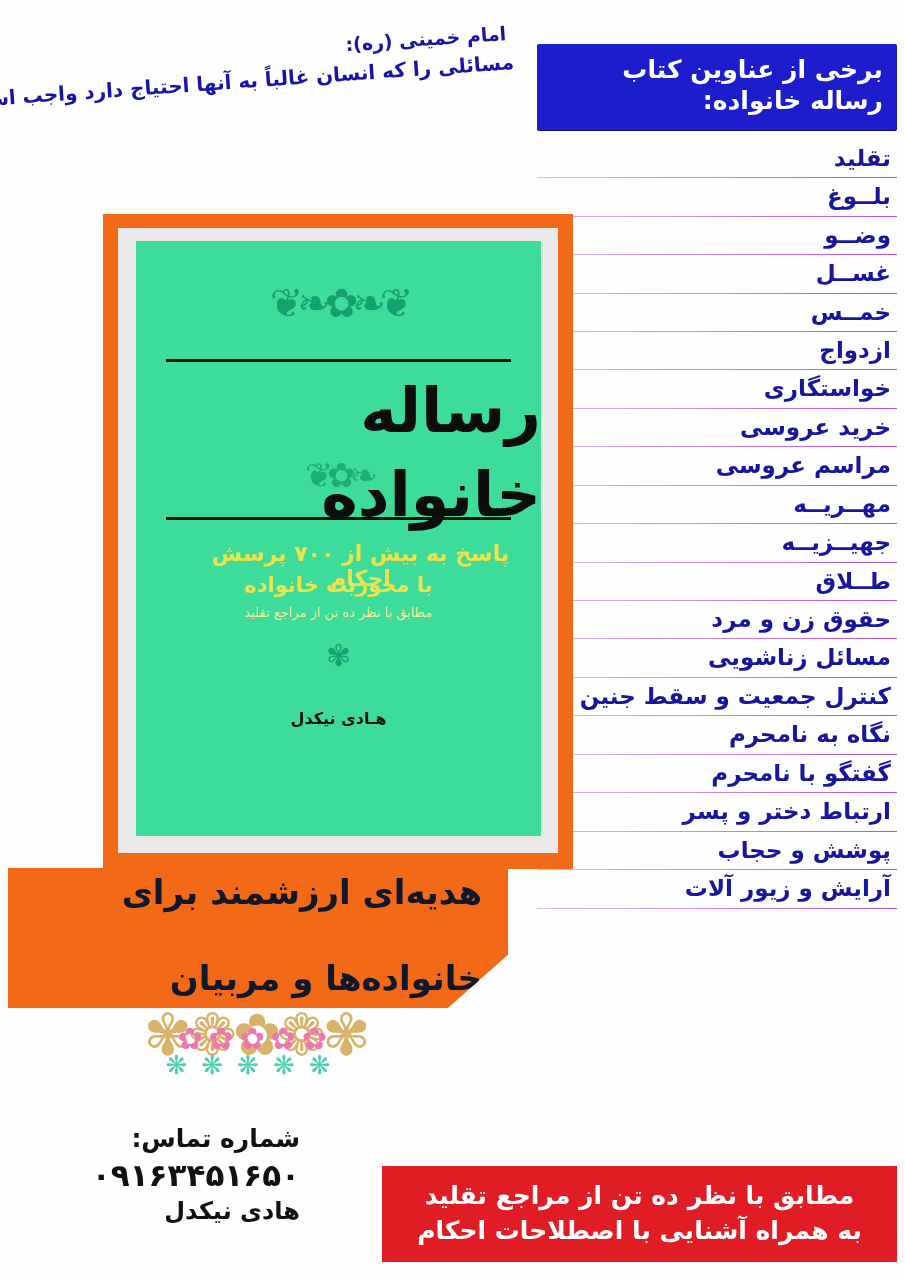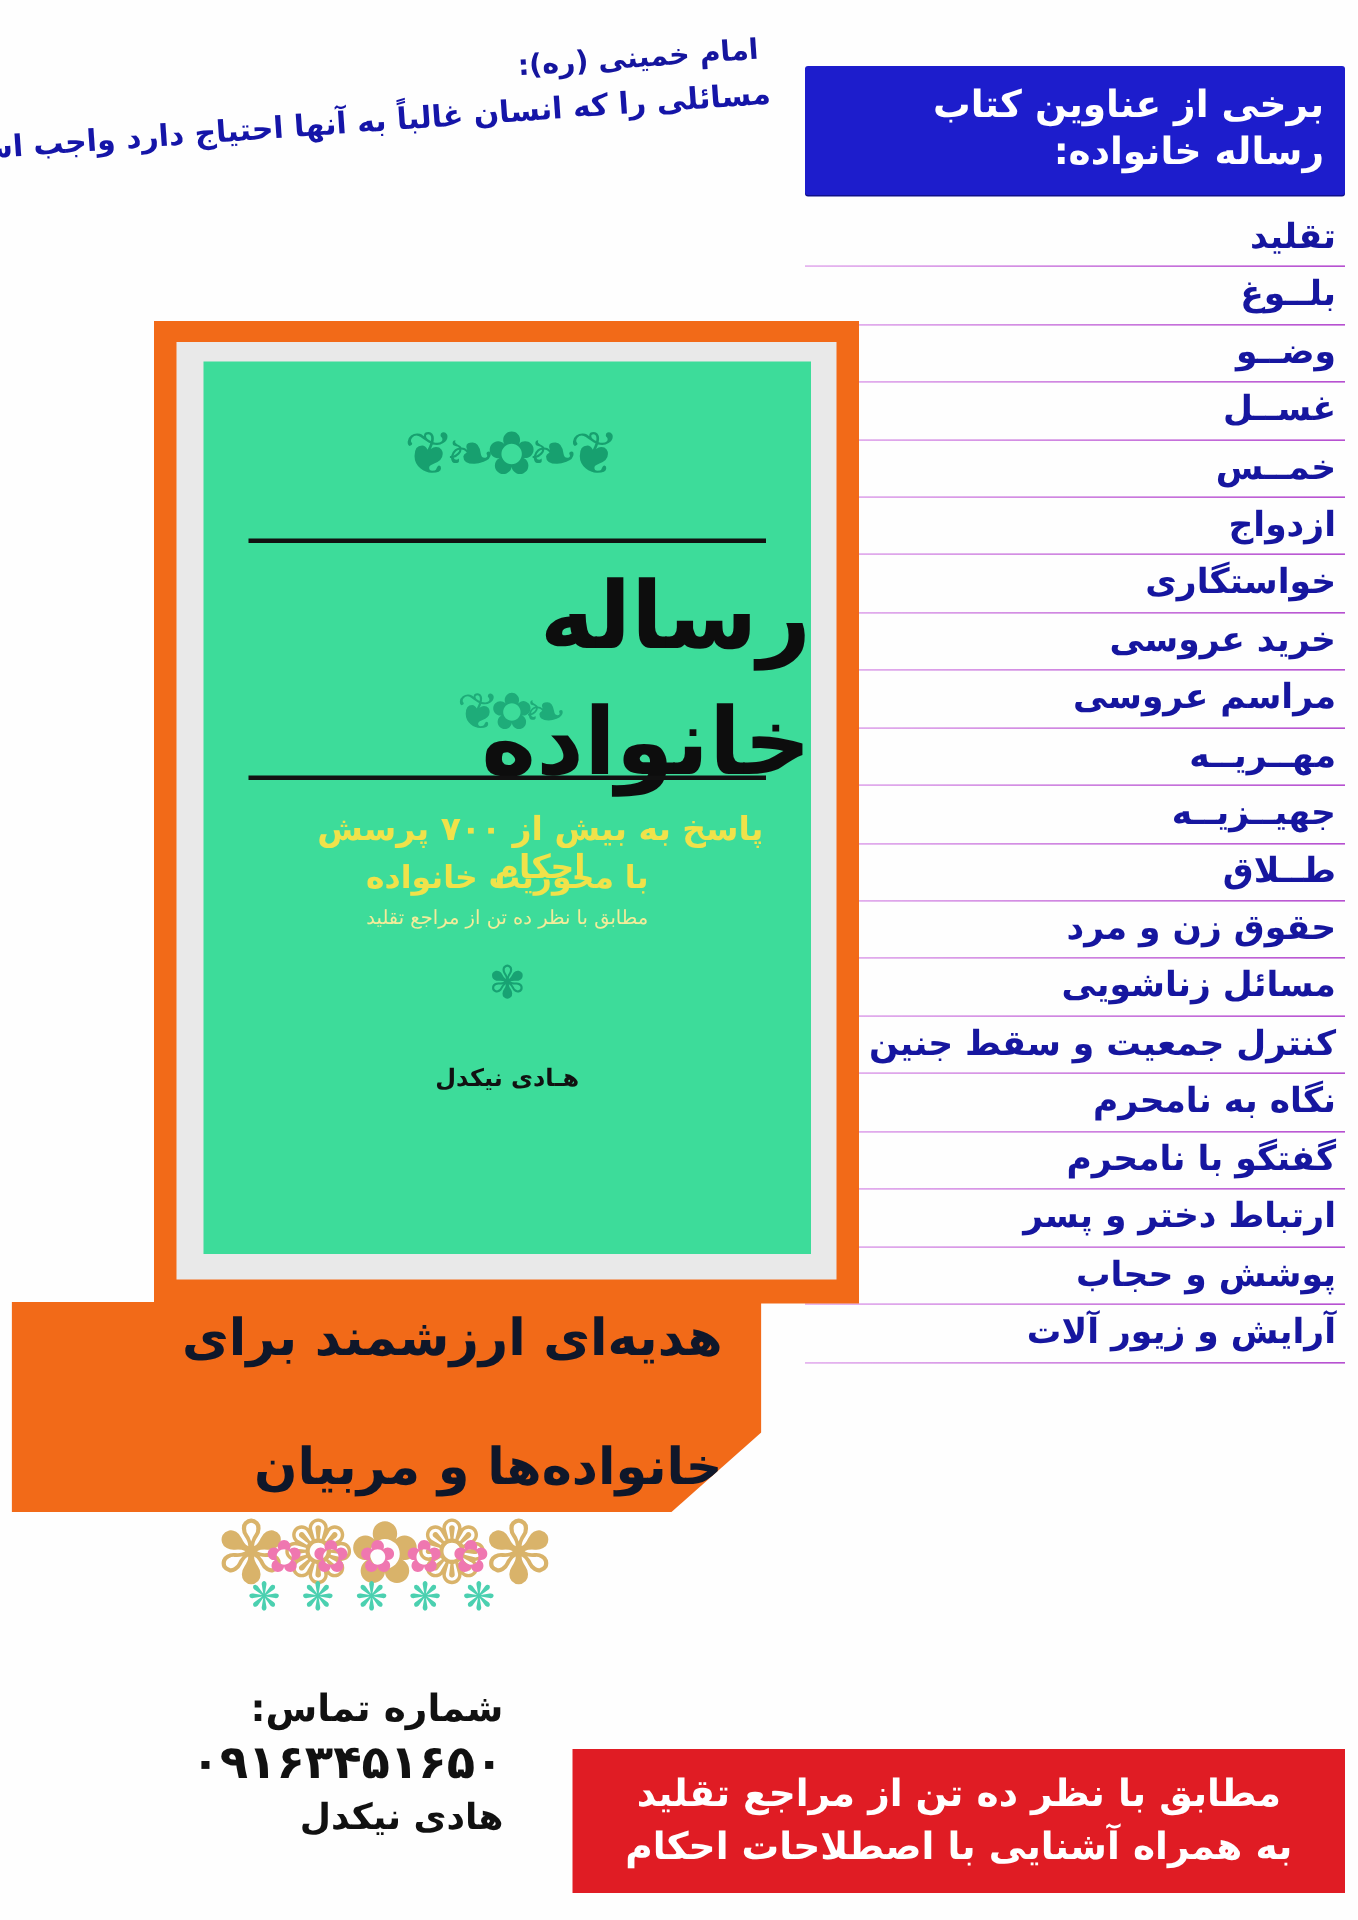--- a/index.html
+++ b/index.html
@@ -131,21 +131,21 @@
     text-align:center;font-size:58px;color:#d9b36a;letter-spacing:-4px;
     line-height:1;
   }
   .floral .f2{position:absolute;left:0;right:0;top:18px;font-size:30px;color:#ef77b0;letter-spacing:6px;}
   .floral .f3{position:absolute;left:0;right:0;top:46px;font-size:26px;color:#4bd0b0;letter-spacing:14px;}
 
   
   .contact{
     position:absolute;left:0;top:1124px;width:300px;
     text-align:right;direction:rtl;color:#111;
-    padding-left:10px;box-sizing:border-box;margin-left:36px;
+    padding-left:10px;box-sizing:border-box;
   }
   .contact .c1{font-size:25px;font-weight:bold;margin-bottom:4px;}
   .contact .c2{font-size:31px;font-weight:bold;letter-spacing:1px;margin-bottom:4px;}
   .contact .c3{font-size:24px;font-weight:bold;}
 
   
   .redbox{
     position:absolute;right:8px;bottom:18px;width:515px;
     background:#e01c24;color:#fff;text-align:center;
     padding:12px 10px 14px 10px;box-sizing:border-box;

